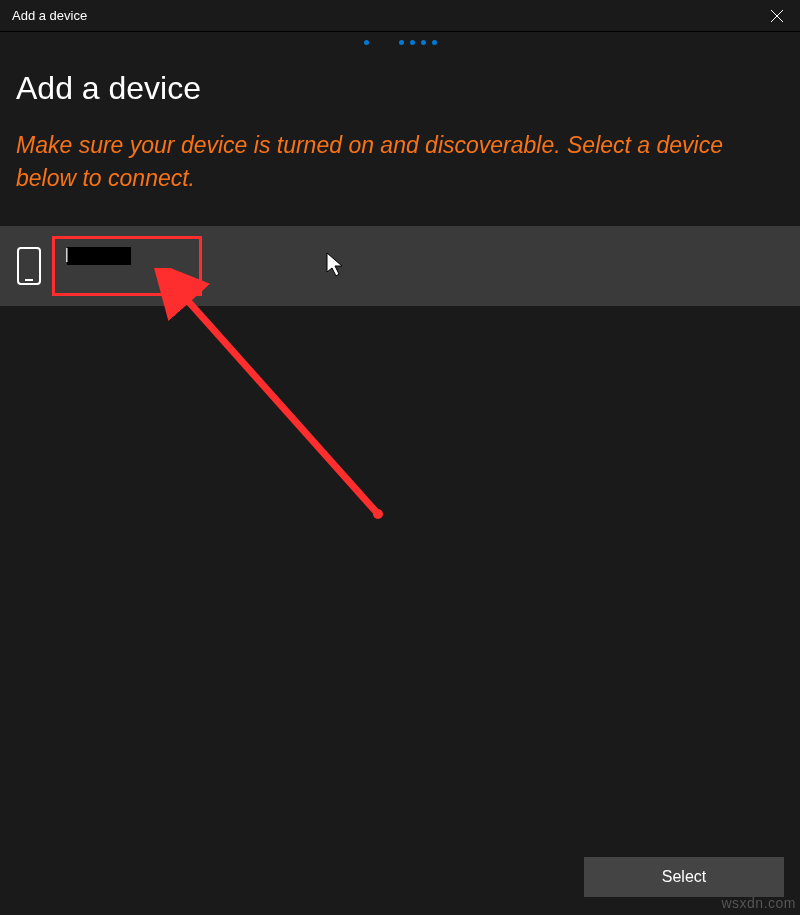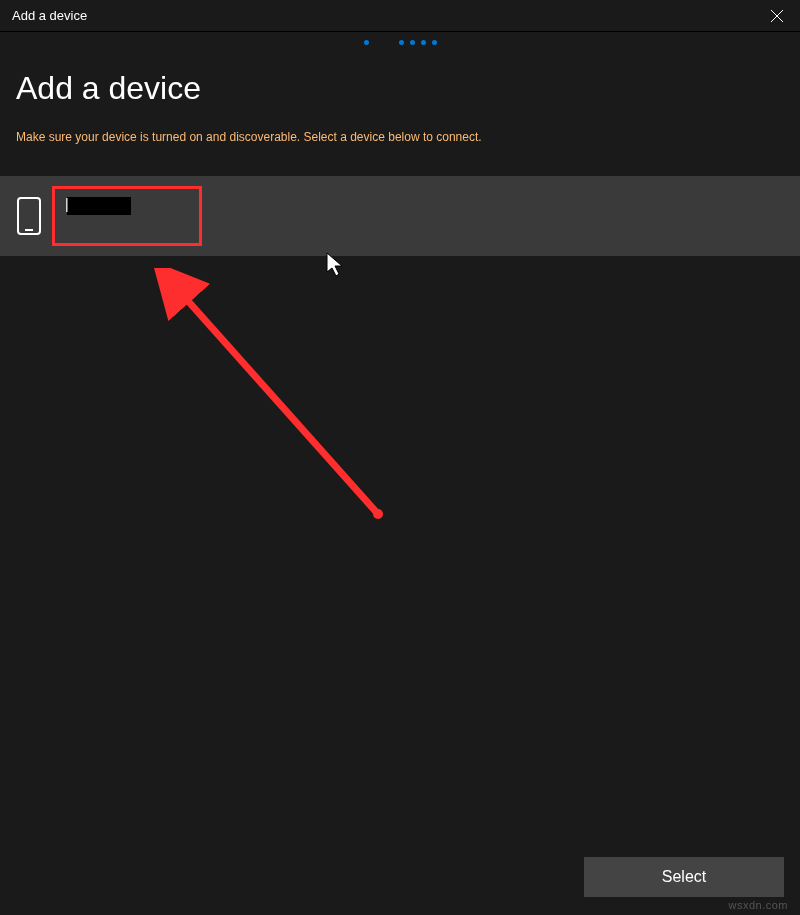--- a/index.html
+++ b/index.html
@@ -64,24 +64,25 @@
     .content {
       padding: 18px 16px 0 16px;
     }
     .heading {
       font-size: 32px;
       font-weight: 400;
       color: #ffffff;
       margin-bottom: 22px;
     }
     .subheading {
-      font-size: 12px;
+      font-size: 23px;
       font-weight: 400;
-      color: #fdba74;
+      color: #f97316;
       line-height: 1.45;
+      font-style: italic;
     }
     .device-list {
       margin-top: 30px;
     }
     .device-item {
       height: 80px;
       background: #3a3a3a;
       display: flex;
       align-items: center;
       padding: 0 16px;
@@ -148,22 +149,22 @@
     }
     .cursor-overlay {
       position: absolute;
       left: 326px;
       top: 252px;
       pointer-events: none;
     }
     .watermark {
       position: absolute;
       bottom: 4px;
-      right: 12px;
-      font-size: 11px;
+      right: 4px;
+      font-size: 14px;
       color: #555;
       letter-spacing: 0.5px;
     }
   </style>
 </head>
 <body>
 
 <div class="titlebar">
   <span class="titlebar-title">Add a device</span>
   <div class="close-btn">

